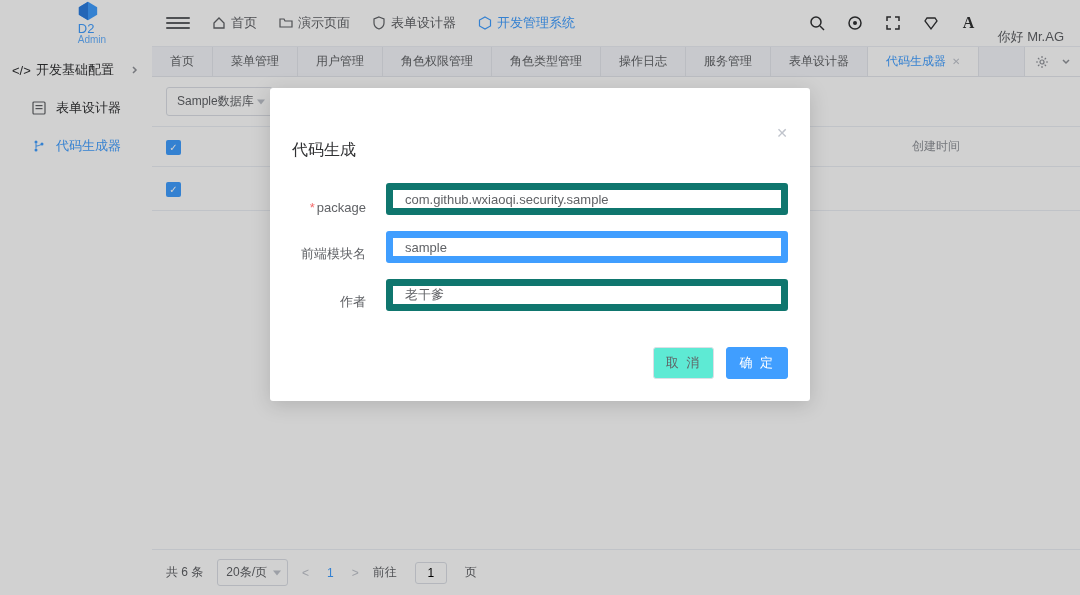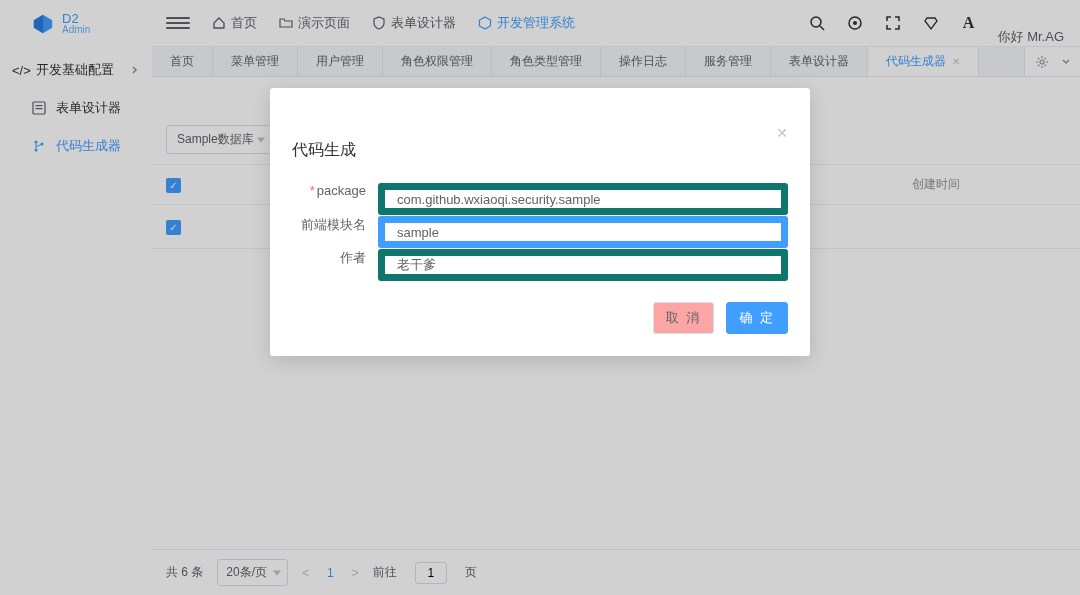--- a/index.html
+++ b/index.html
@@ -2,21 +2,21 @@
 <html><head>
   <meta charset="utf-8">
   <style>
     * { margin: 0; padding: 0; box-sizing: border-box; }
     body { font-family: -apple-system, BlinkMacSystemFont, "Segoe UI", "PingFang SC", "Hiragino Sans GB", "Microsoft YaHei", sans-serif; font-size: 13px; background: #edeff4; color: #606266; width: 1080px; height: 595px; overflow: hidden; position: relative; }
 
     .layout { display: flex; height: 100%; }
 
     
     .sidebar { width: 152px; background: #fff; display: flex; flex-direction: column; }
-    .logo-area { height: 47px; display: flex; align-items: center; padding-left: 32px; }
+    .logo-area { height: 47px; display: flex; align-items: center; padding-left: 32px; flex-direction: column; }
     .logo-icon { width: 22px; height: 22px; position: relative; margin-right: 8px; }
     .logo-text { display: flex; flex-direction: column; line-height: 1; }
     .logo-d2 { color: #409eff; font-size: 13px; font-weight: 500; }
     .logo-admin { color: #409eff; font-size: 10px; opacity: .8; }
     .nav-group { padding: 4px 0; }
     .nav-group-header { display: flex; align-items: center; padding: 10px 12px; cursor: pointer; color: #303133; }
     .nav-group-header .chev { margin-left: auto; color: #909399; transform: rotate(-90deg); }
     .nav-item { display: flex; align-items: center; padding: 10px 12px 10px 32px; cursor: pointer; color: #303133; }
     .nav-item.active { color: #409eff; }
     .nav-icon { width: 16px; text-align: center; margin-right: 8px; color: inherit; }
@@ -38,21 +38,21 @@
     .tabs-left { display: flex; flex: 1; }
     .tab { display: flex; align-items: center; padding: 0 18px; border-right: 1px solid #e4e7ed; cursor: pointer; color: #606266; background: #f5f6fa; font-size: 12px; }
     .tab.active { color: #409eff; background: #fff; }
     .tab .close { margin-left: 6px; color: #c0c4cc; font-size: 10px; }
     .tabs-right { width: 56px; display: flex; align-items: center; justify-content: center; gap: 12px; border-left: 1px solid #e4e7ed; background: #fff; }
     .gear-icon, .caret-icon { color: #909399; cursor: pointer; }
 
     
     .content { flex: 1; display: flex; flex-direction: column; background: #fff; margin: 0; position: relative; }
     .toolbar { padding: 10px 14px; border-bottom: 1px solid #ebeef5; }
-    .chip { display: inline-flex; align-items: center; border: 1px solid #dcdfe6; border-radius: 3px; padding: 5px 18px 5px 10px; font-size: 12px; color: #606266; position: relative; margin-top: 38px; }
+    .chip { display: inline-flex; align-items: center; border: 1px solid #dcdfe6; border-radius: 3px; padding: 5px 18px 5px 10px; font-size: 12px; color: #606266; position: relative; }
     .chip::after { content: ""; position: absolute; right: 7px; top: 50%; width: 0; height: 0; border-left: 4px solid transparent; border-right: 4px solid transparent; border-top: 5px solid #c0c4cc; transform: translateY(-50%); }
 
     .tbl { flex: 1; overflow: auto; }
     .thead, .trow { display: flex; align-items: center; padding: 0 14px; }
     .thead { height: 40px; border-bottom: 1px solid #ebeef5; color: #909399; }
     .trow { height: 44px; border-bottom: 1px solid #ebeef5; }
     .cell-check { width: 50px; }
     .cell-spacer { flex: 1; }
     .cell-time { width: 260px; text-align: center; font-size: 12px; }
     .chk { width: 15px; height: 15px; background: #409eff; border-radius: 2px; display: inline-flex; align-items: center; justify-content: center; color: #fff; font-size: 10px; }
@@ -64,28 +64,28 @@
     .page-current { color: #409eff; }
     .page-jump-input { width: 32px; height: 22px; border: 1px solid #dcdfe6; border-radius: 3px; text-align: center; font-size: 12px; margin: 0 4px; }
 
     
     .mask { position: absolute; inset: 0; background: rgba(0,0,0,.18); display: flex; align-items: flex-start; justify-content: center; padding-top: 88px; }
     .modal { width: 540px; background: #fff; border-radius: 3px; box-shadow: 0 4px 20px rgba(0,0,0,.15); }
     .modal-header { display: flex; align-items: center; padding: 16px 22px 8px 22px; }
     .modal-title { font-size: 16px; color: #303133; margin-top: 36px; }
     .modal-close { margin-left: auto; color: #c0c4cc; cursor: pointer; font-size: 14px; }
     .modal-body { padding: 14px 22px 6px 22px; }
-    .form-row { display: flex; align-items: flex-start; margin-bottom: 1px; }
+    .form-row { display: flex; align-items: flex-end; margin-bottom: 16px; gap: 8px; }
     .form-label { width: 74px; text-align: right; margin-right: 12px; color: #606266; font-size: 13px; }
     .form-label .req { color: #f56c6c; margin-right: 2px; }
     .form-input { flex: 1; height: 32px; border: 7px solid #0f766e; border-radius: 3px; padding: 0 12px; font-size: 13px; color: #606266; outline: none; }
     .form-input.focused { border-color: #409eff; }
     .modal-footer { display: flex; justify-content: flex-end; gap: 12px; padding: 14px 22px 22px; }
     .btn { min-width: 58px; height: 32px; border-radius: 3px; font-size: 13px; cursor: pointer; display: inline-flex; align-items: center; justify-content: center; letter-spacing: 2px; padding: 0 12px; }
-    .btn-default { background: #fca5a5; color: #606266; border: 1px solid #dcdfe6; }
+    .btn-default { background: #5eead4; color: #606266; border: 1px solid #dcdfe6; }
     .btn-primary { background: #409eff; color: #fff; border: 1px solid #409eff; }
 
     svg { display: block; }
   </style>
 </head>
 <body>
 
 <div class="layout">
   <aside class="sidebar">
     <div class="logo-area">

